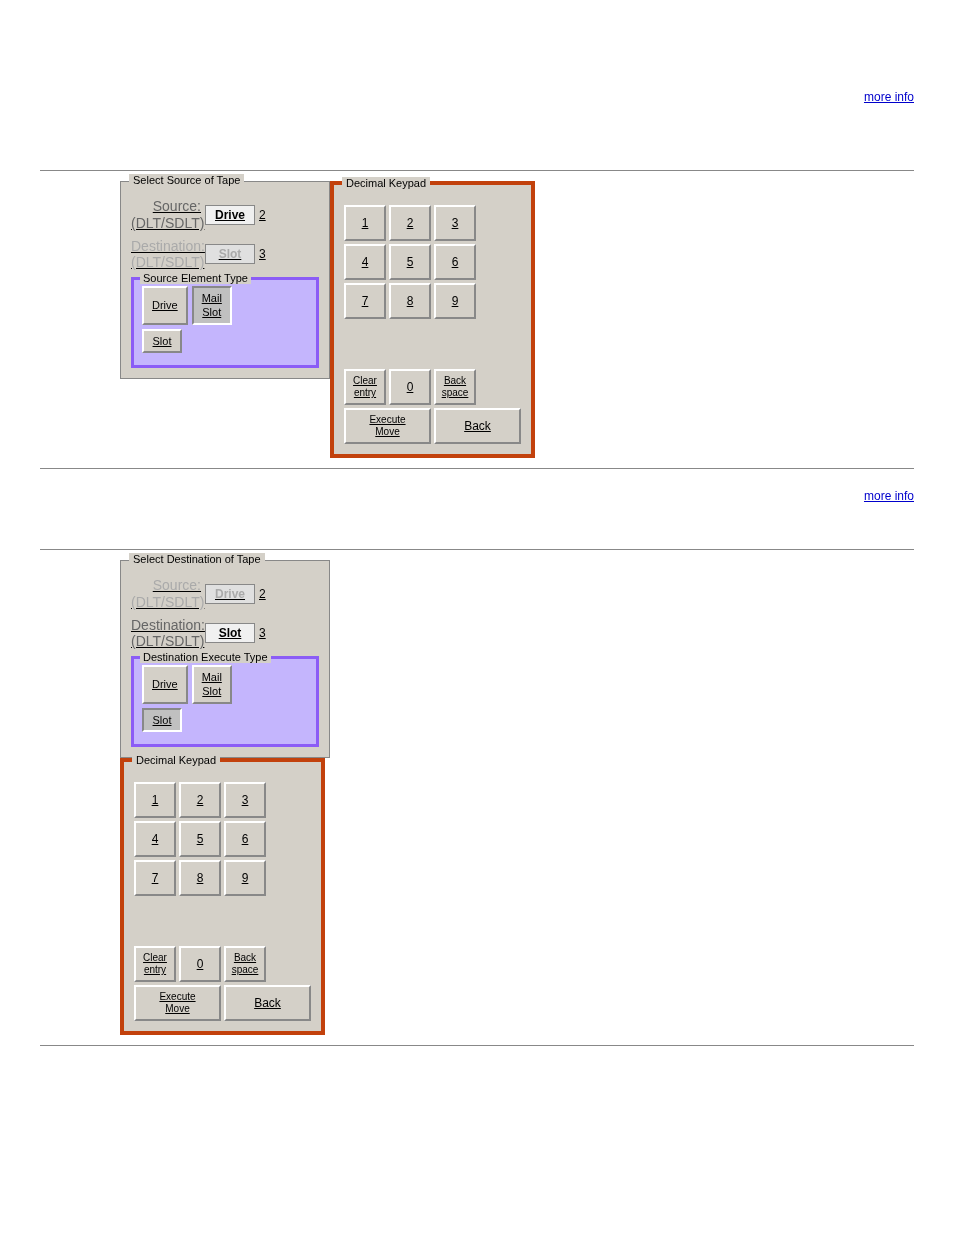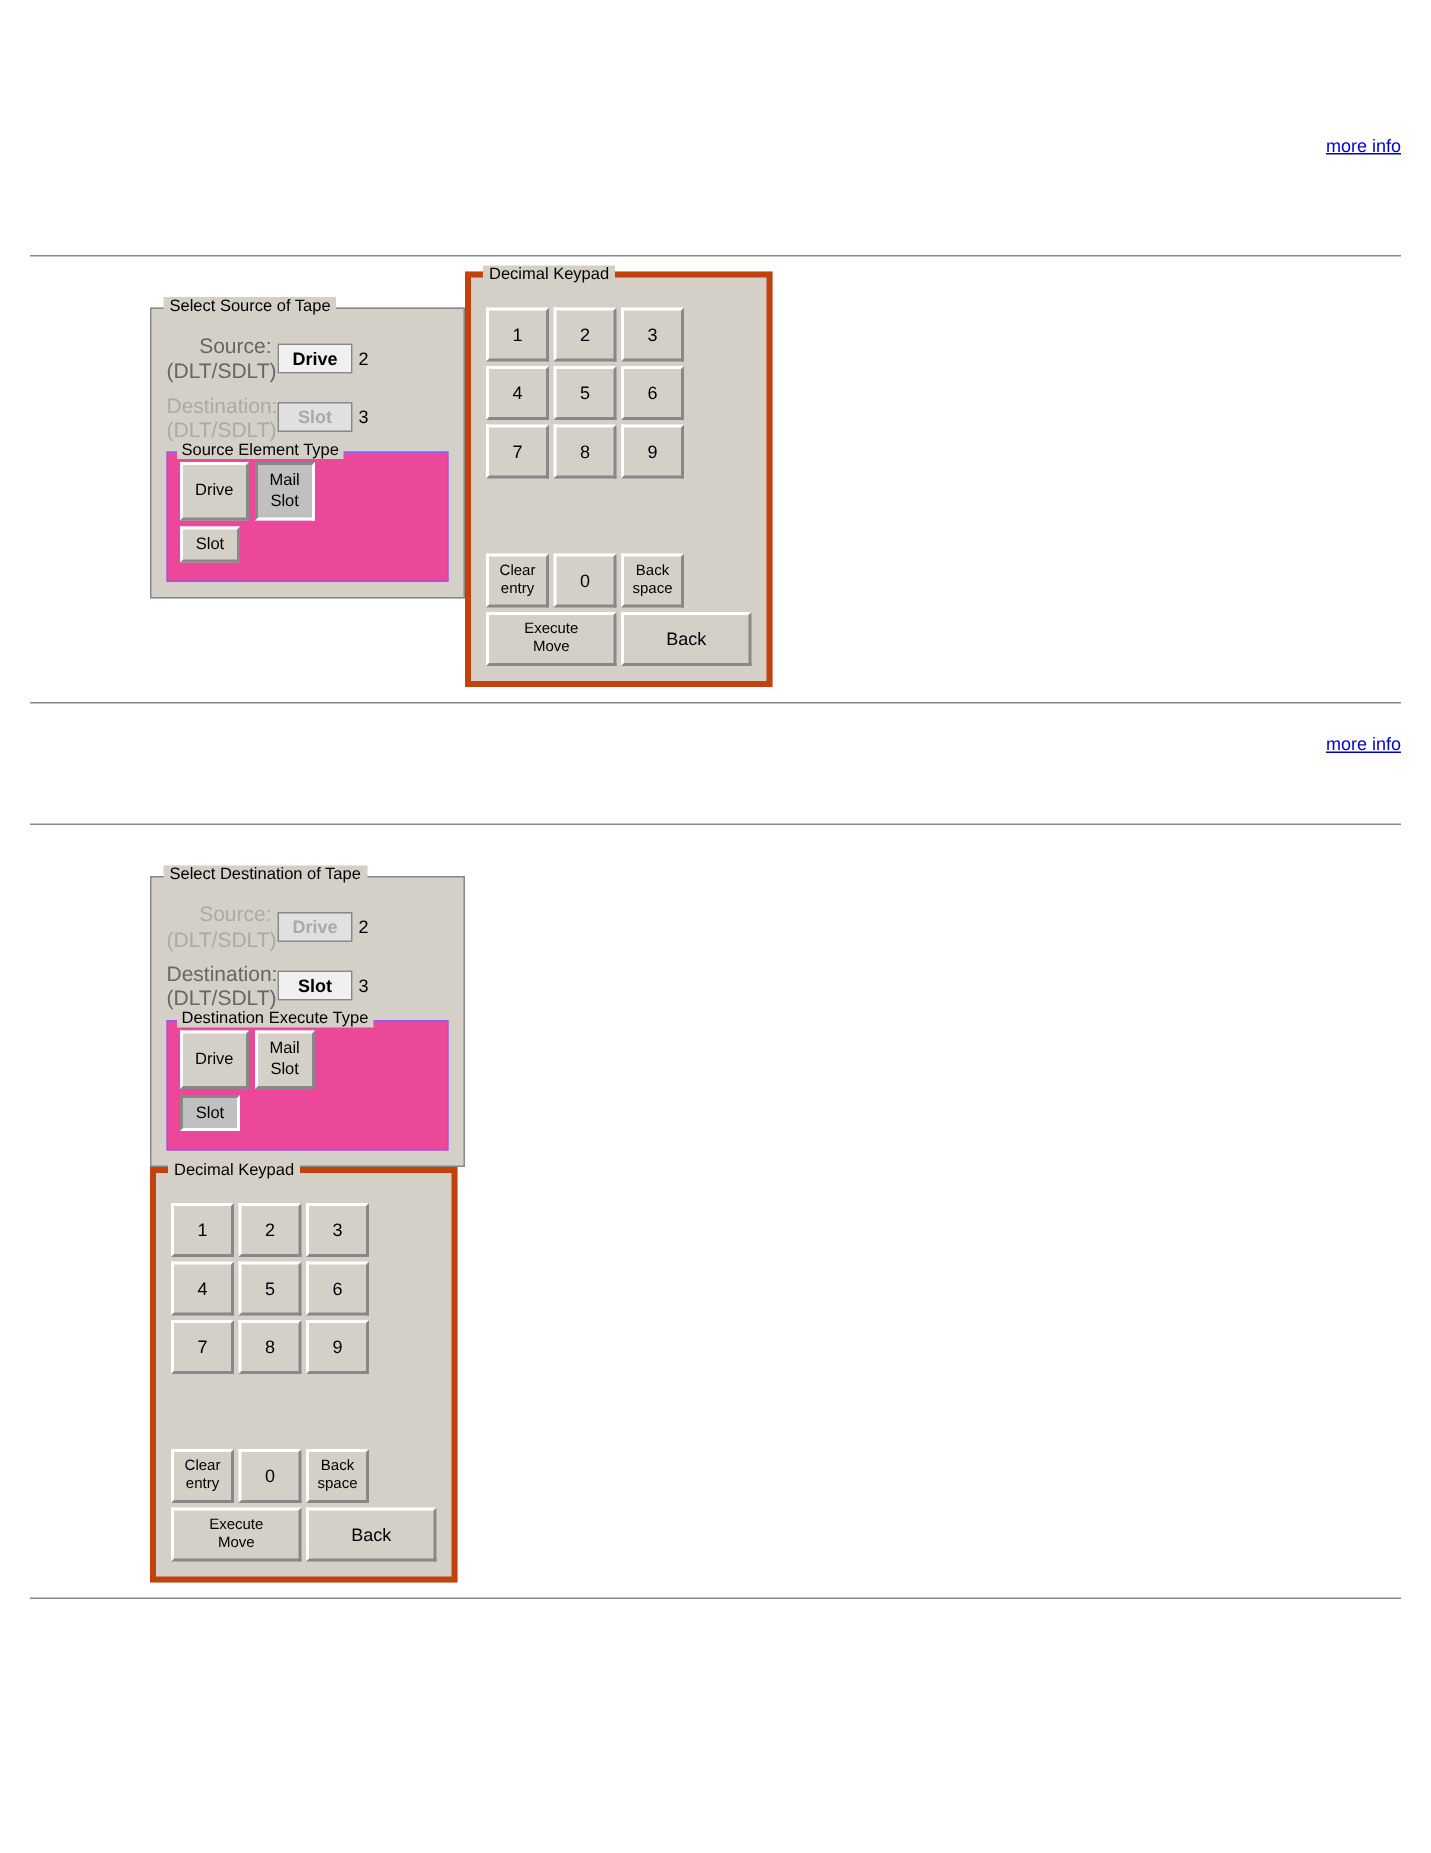--- a/index.html
+++ b/index.html
@@ -6,21 +6,22 @@
     body {
       background: #ffffff;
       font-family: Arial, sans-serif;
       font-size: 12px;
       color: #000000;
       width: 954px;
       min-height: 1235px;
     }
 
     .page {
-      padding: 30px 20px;
+      padding: 30px 40px;
+      text-decoration: underline;
     }
 
     .top-section {
       margin-bottom: 20px;
       min-height: 120px;
       position: relative;
     }
 
     .link-text {
       color: #0000cc;
@@ -43,21 +44,20 @@
       align-items: flex-start;
       margin: 10px 0 10px 80px;
       gap: 0;
     }
 
     .fieldset-box {
       border: 1px solid #888;
       padding: 8px 10px 10px 10px;
       background: #d4d0c8;
       position: relative;
-      margin-top: 24px;
     }
 
     .fieldset-box legend,
     .fieldset-label {
       font-size: 11px;
       background: #d4d0c8;
       padding: 0 4px;
       position: absolute;
       top: -8px;
       left: 8px;
@@ -124,25 +124,25 @@
       background: #e0e0e0;
     }
 
     .field-value-active {
       font-weight: bold;
       color: #000;
       background: #f0f0f0;
     }
 
     .element-type-box {
-      border: 1px solid #8b5cf6;
+      border: 3px solid #8b5cf6;
       padding: 6px 8px 8px 8px;
       position: relative;
       margin-top: 6px;
-      background: #ec4899;
+      background: #c4b5fd;
     }
 
     .element-type-label {
       font-size: 11px;
       position: absolute;
       top: -8px;
       left: 6px;
       background: #d4d0c8;
       padding: 0 3px;
       white-space: nowrap;

